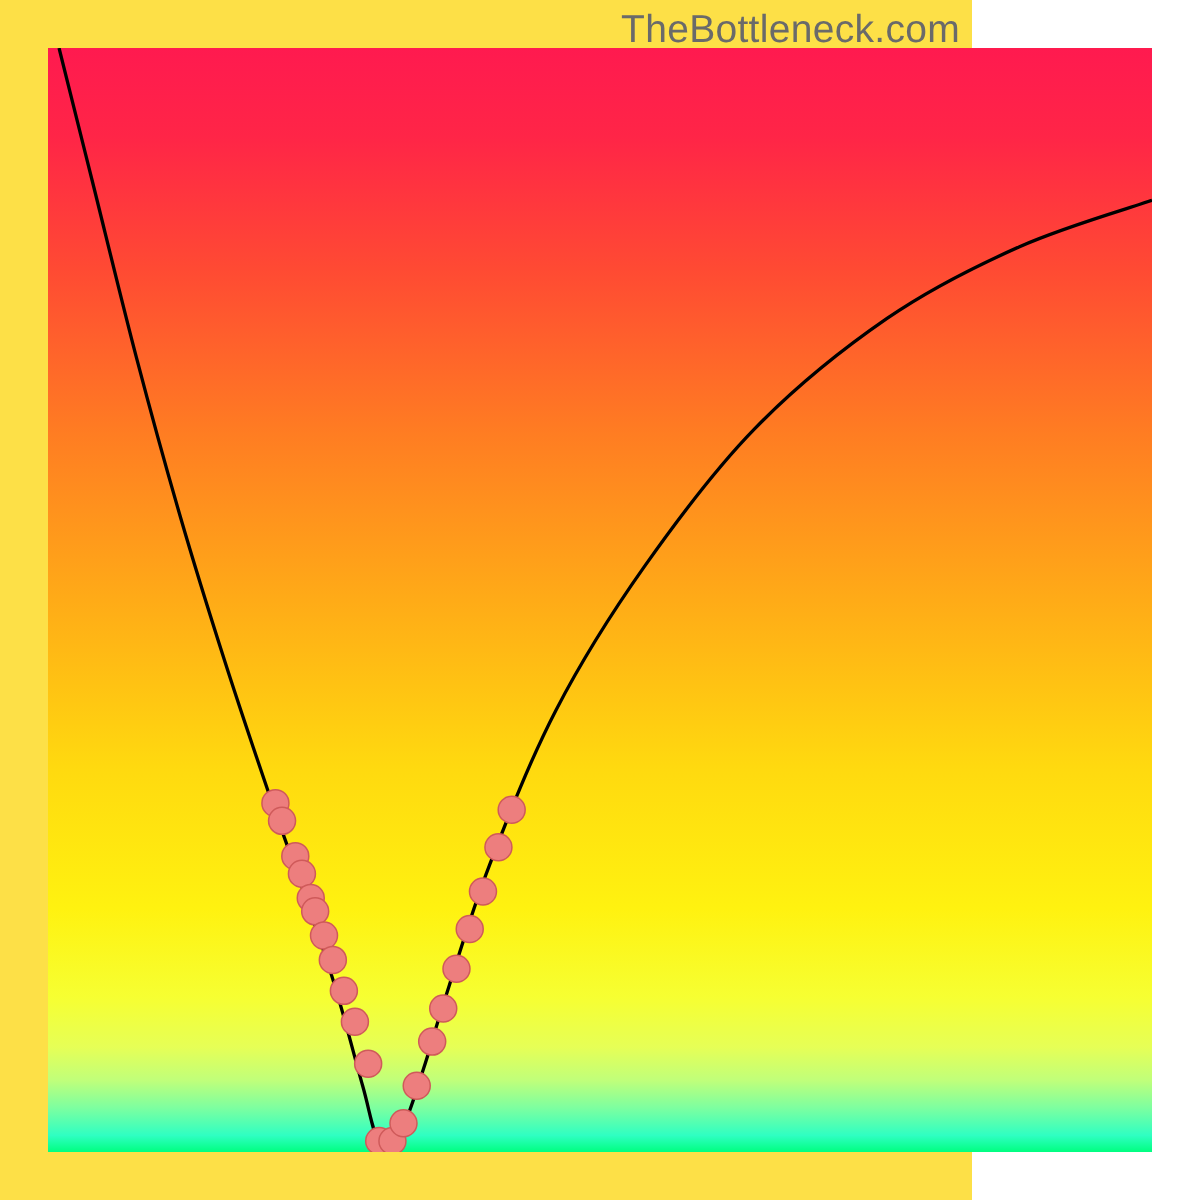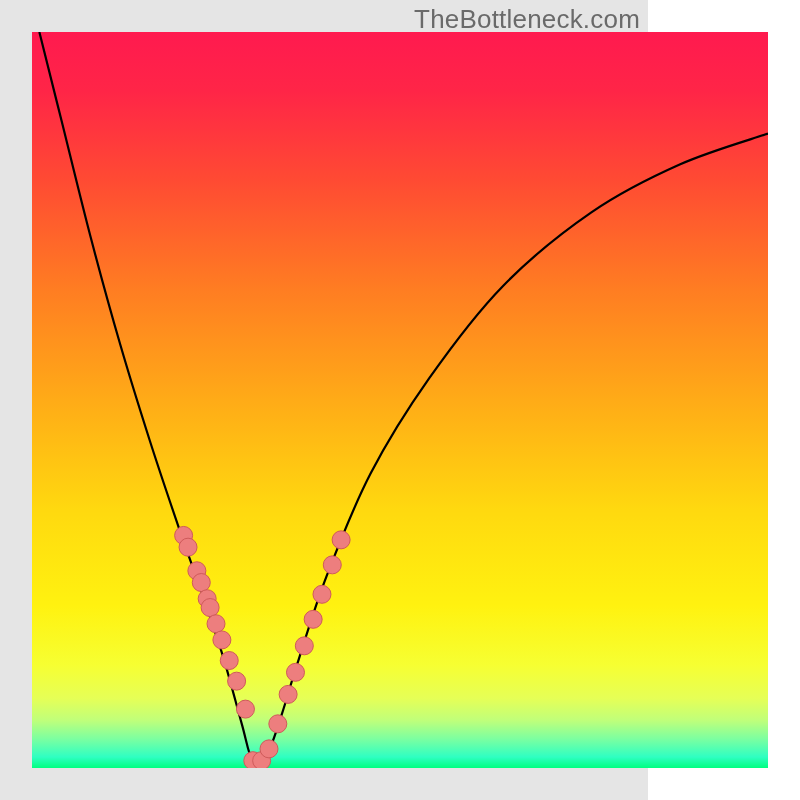--- a/index.html
+++ b/index.html
@@ -7,21 +7,21 @@
     padding: 0;
     width: 800px;
     height: 800px;
     overflow: hidden;
     font-family: Arial, Helvetica, sans-serif;
   }
   .stage {
     position: relative;
     width: 648px;
     height: 800px;
-    background: #e5e5e5;
+    background: #fde047;
   }
   .plot-area {
     position: absolute;
     left: 32px;
     top: 32px;
     width: 736px;
     height: 736px;
     overflow: hidden;
   }
   .gradient-bg {

